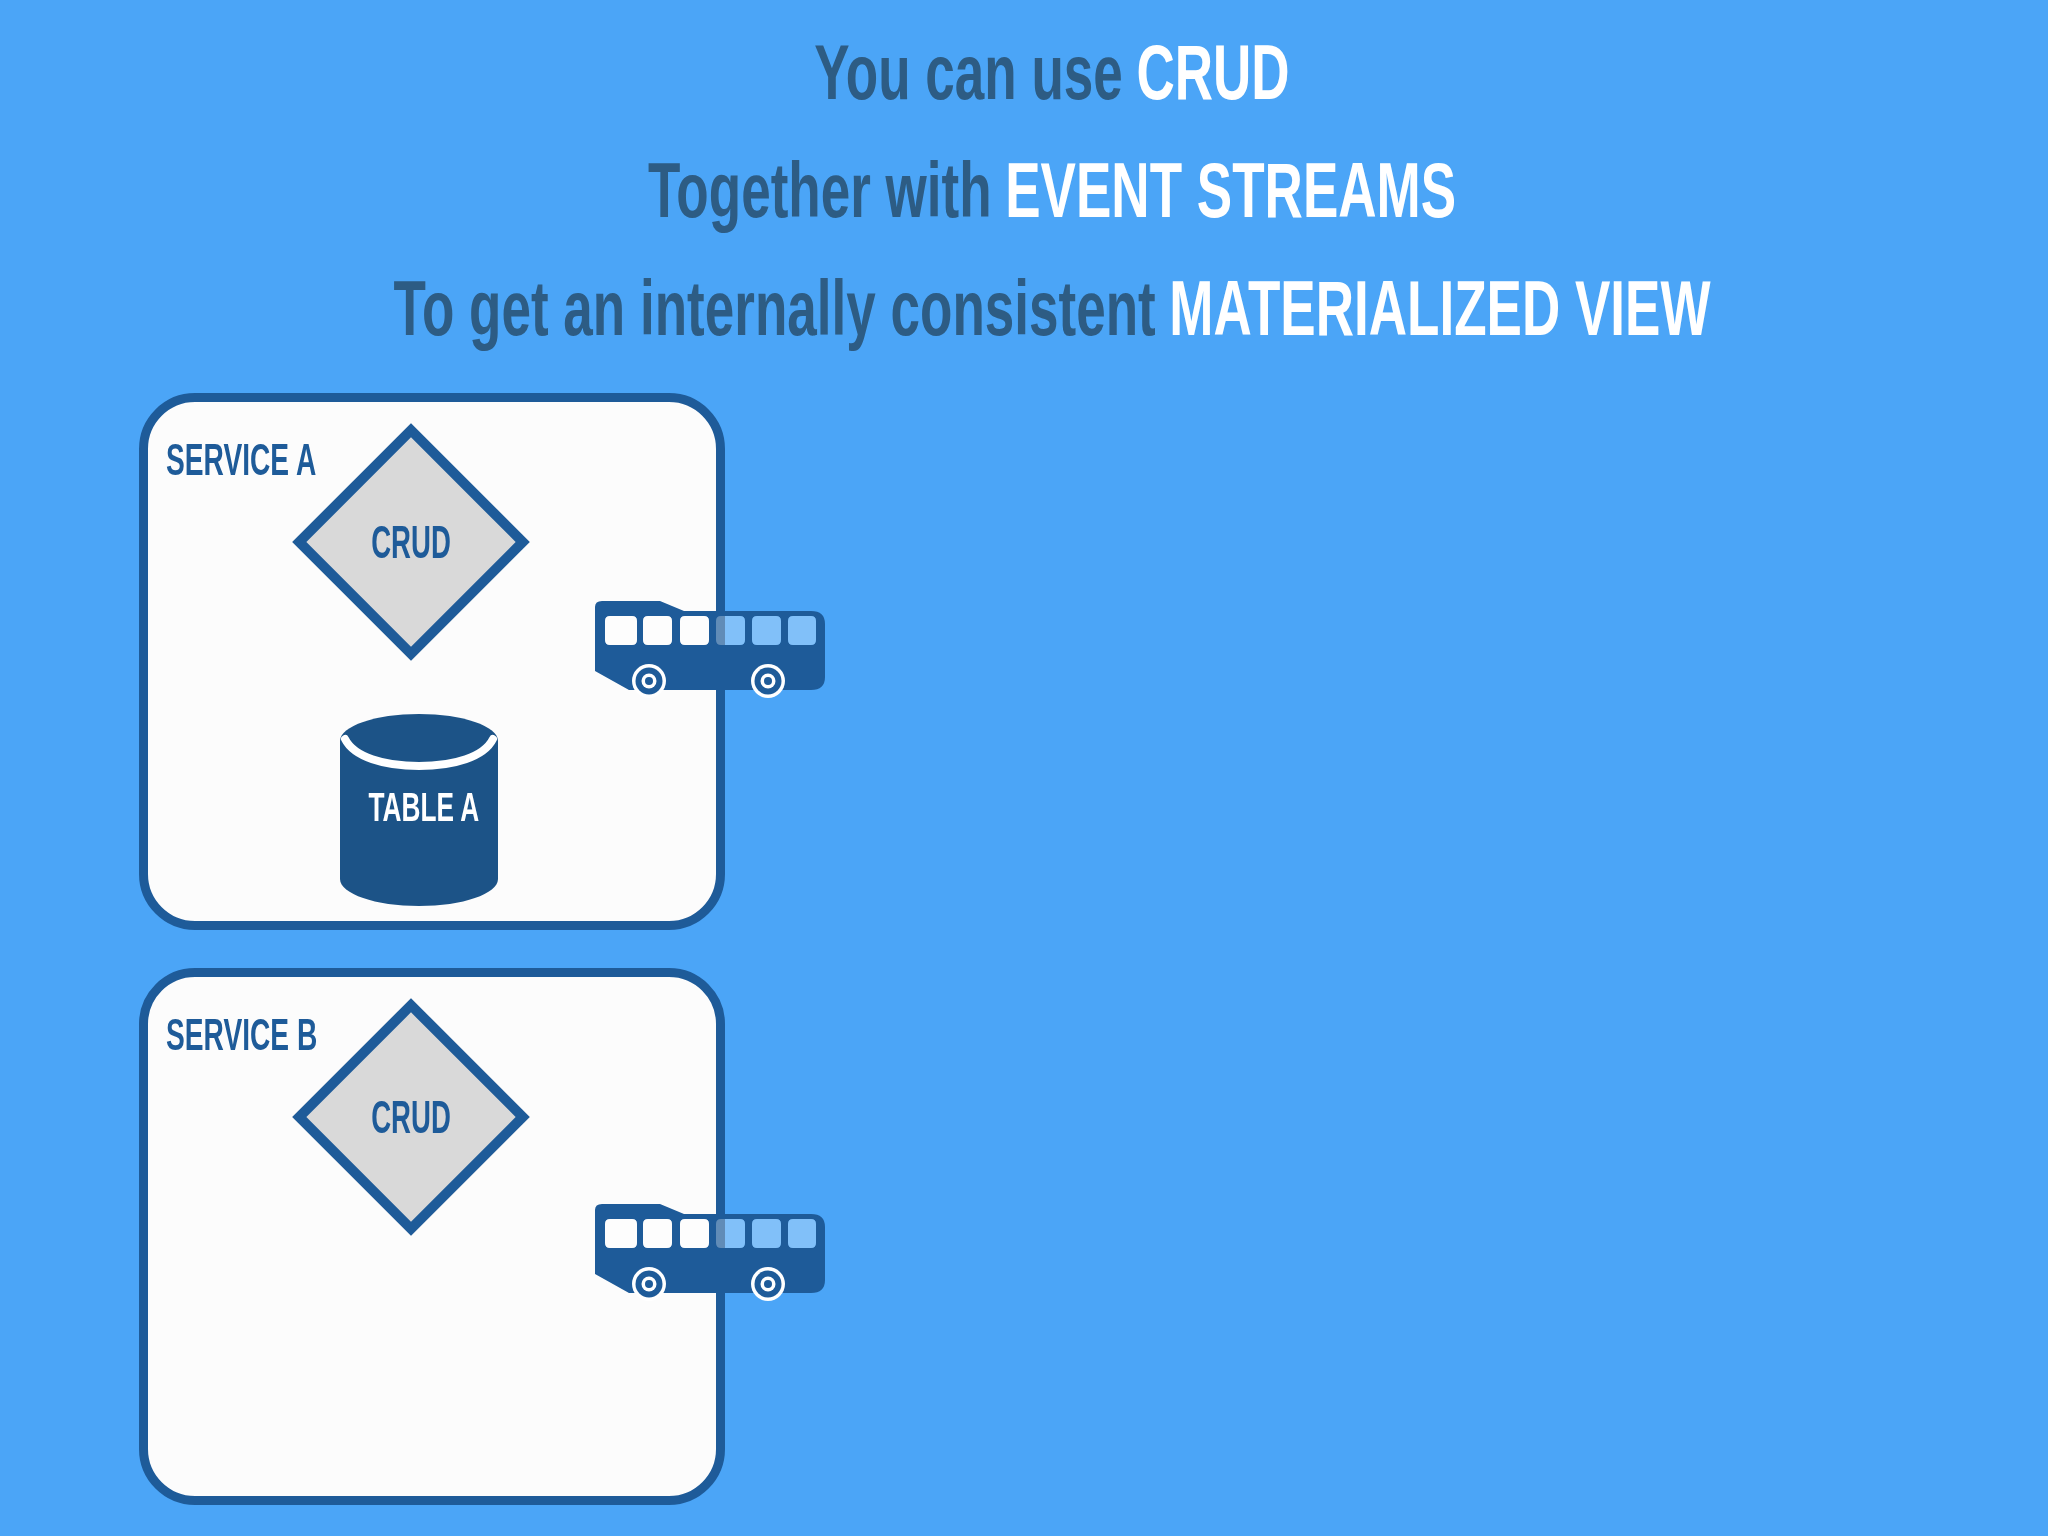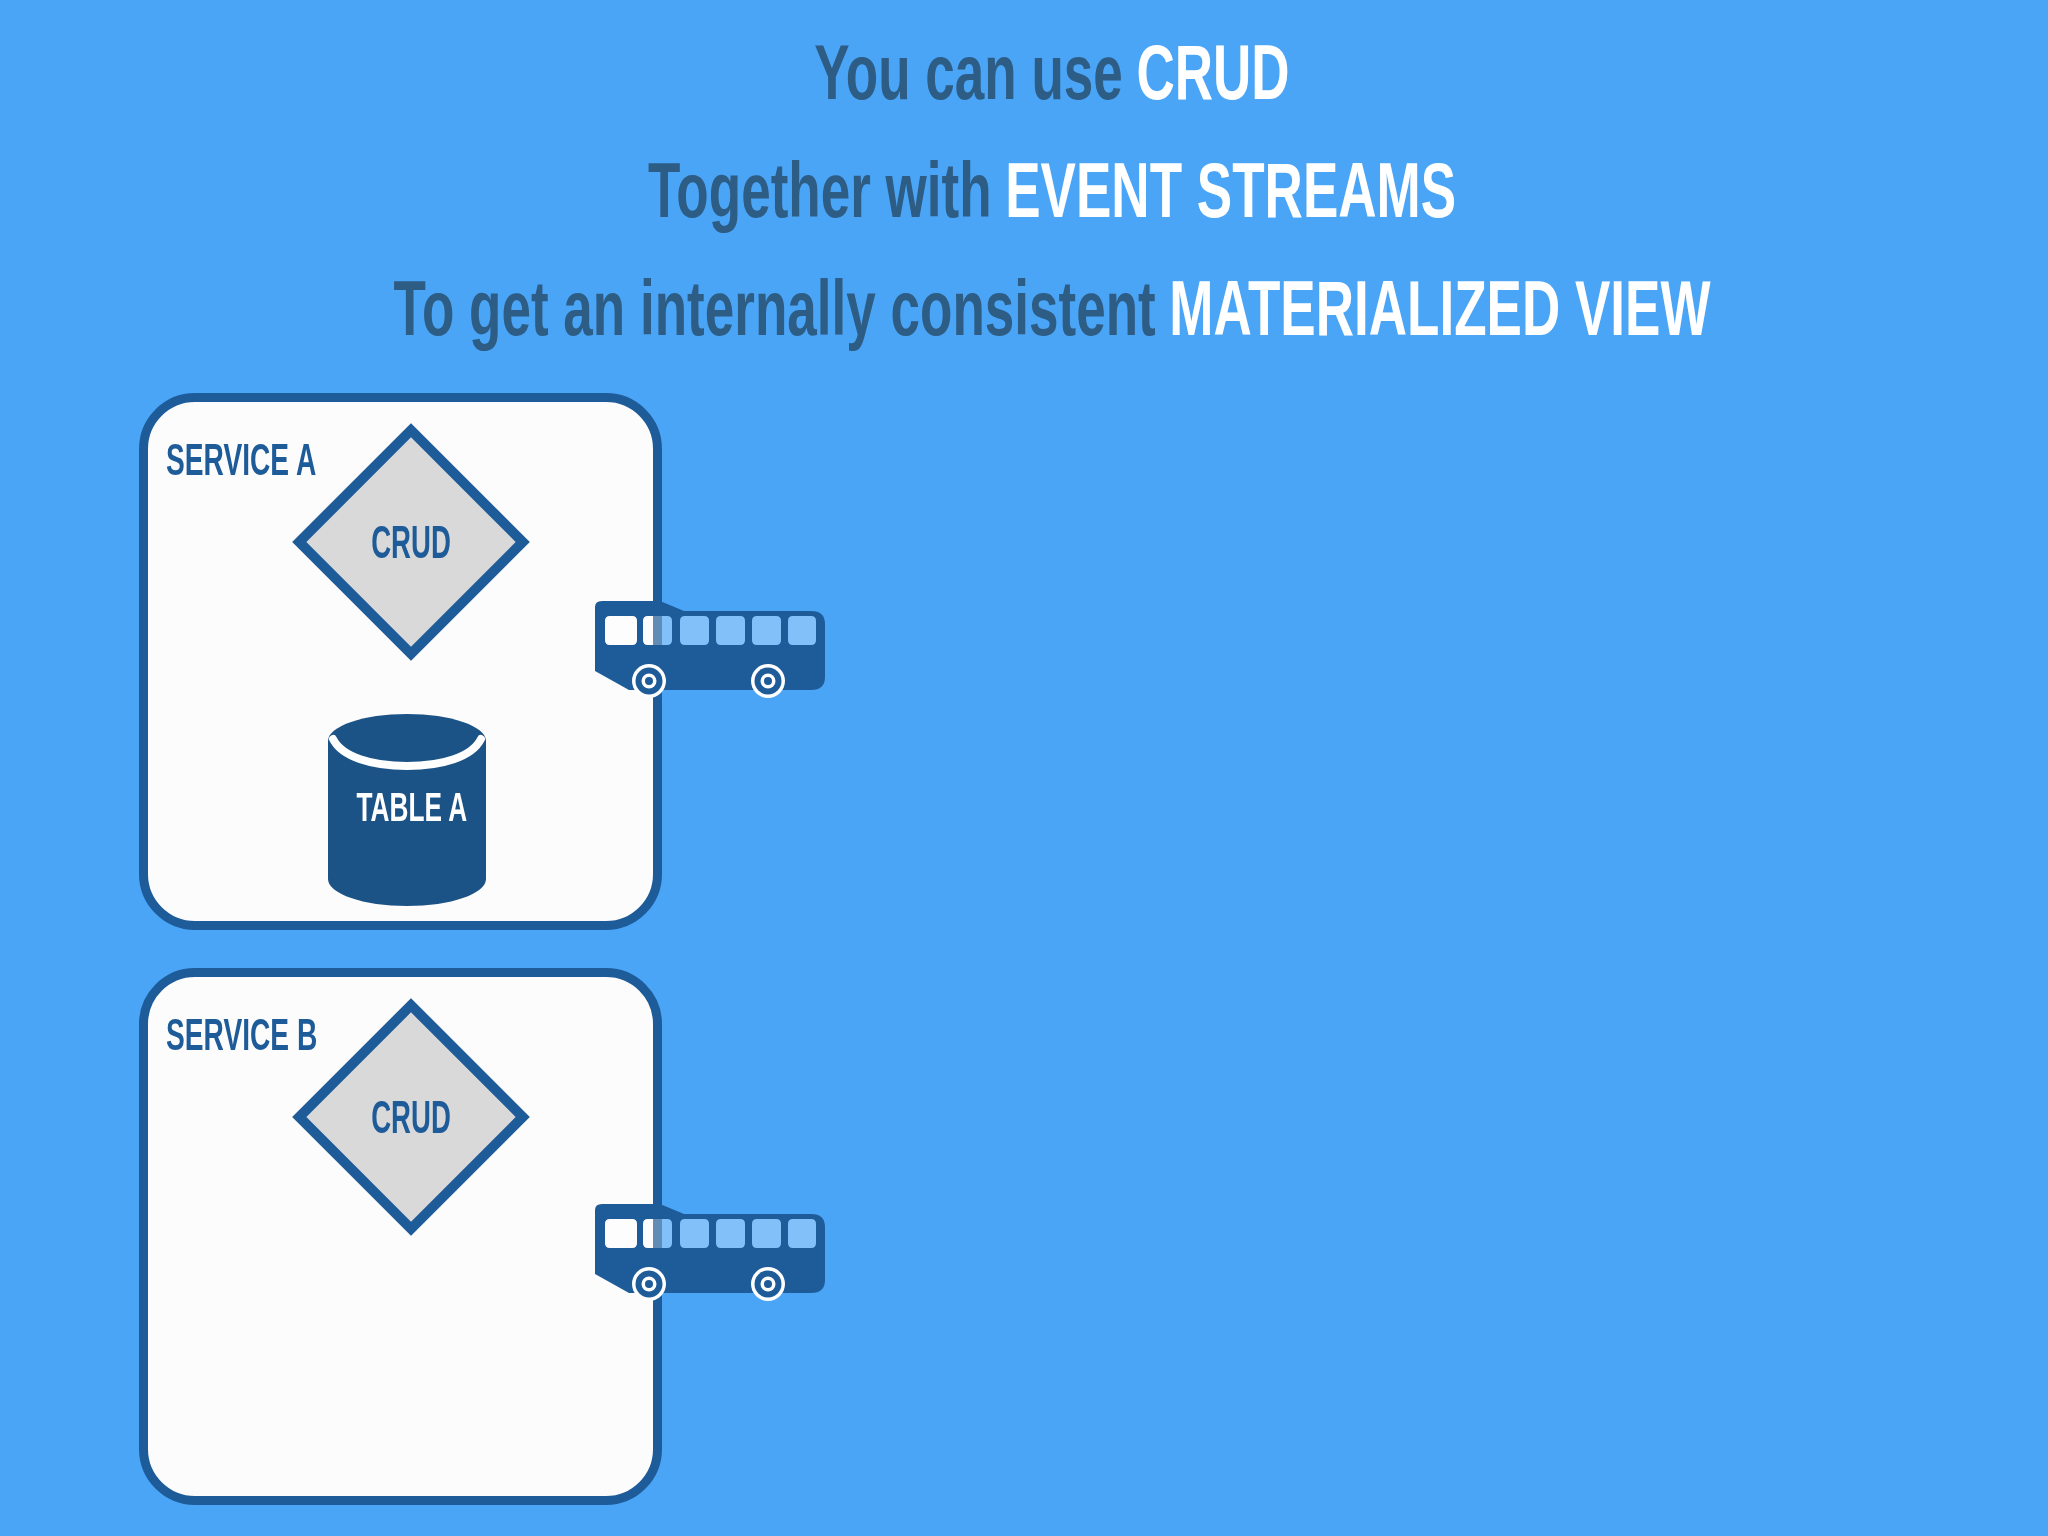--- a/index.html
+++ b/index.html
@@ -13,41 +13,41 @@
     position:absolute;left:52px;width:2000px;text-align:center;
     font-size:78px;line-height:92px;font-weight:700;white-space:nowrap;
     transform:scaleX(0.68);transform-origin:50% 50%;
     color:#2D5C84;letter-spacing:0px;
   }
   .t1{top:26px;} .t2{top:144px;} .t3{top:262px;}
   .t-reg{color:#2D5C84;margin-right:20px;}
   .t-hi{color:#FFFFFF;}
   
   .panel{
-    position:absolute;width:523px;height:537px;box-sizing:border-box;
+    position:absolute;width:586px;height:537px;box-sizing:border-box;
     background:#FCFCFC;border:9px solid #1E5B99;border-radius:56px;
   }
   .panel-a{left:139px;top:393px;}
   .panel-b{left:139px;top:968px;}
   .svc-label{
     position:absolute;left:18px;top:34px;
     font-size:44px;line-height:48px;font-weight:700;color:#1E5B99;
     transform:scaleX(0.64);transform-origin:0 0;white-space:nowrap;
   }
   .diamond{
     position:absolute;left:179px;top:56px;width:168px;height:168px;
     box-sizing:border-box;background:#D9D9D9;border:10px solid #1E5B99;
     transform:rotate(45deg);
   }
   .crud-label{
     position:absolute;left:163px;top:114px;width:200px;text-align:center;
     font-size:46px;line-height:52px;font-weight:700;color:#1E5B99;
     transform:scaleX(0.60);transform-origin:50% 50%;white-space:nowrap;
   }
-  .cylinder{position:absolute;left:180px;top:312px;width:158px;height:192px;}
+  .cylinder{position:absolute;left:192px;top:312px;width:158px;height:192px;}
   .table-label{
     position:absolute;left:0px;top:70px;width:158px;text-align:center;
     font-size:41px;line-height:46px;font-weight:700;color:#FFFFFF;
     transform:scaleX(0.64);transform-origin:50% 50%;white-space:nowrap;
   }
   
   .bus{position:absolute;width:242px;height:102px;}
   .bus-a{left:585px;top:599px;}
   .bus-b{left:585px;top:1202px;}
 </style>

